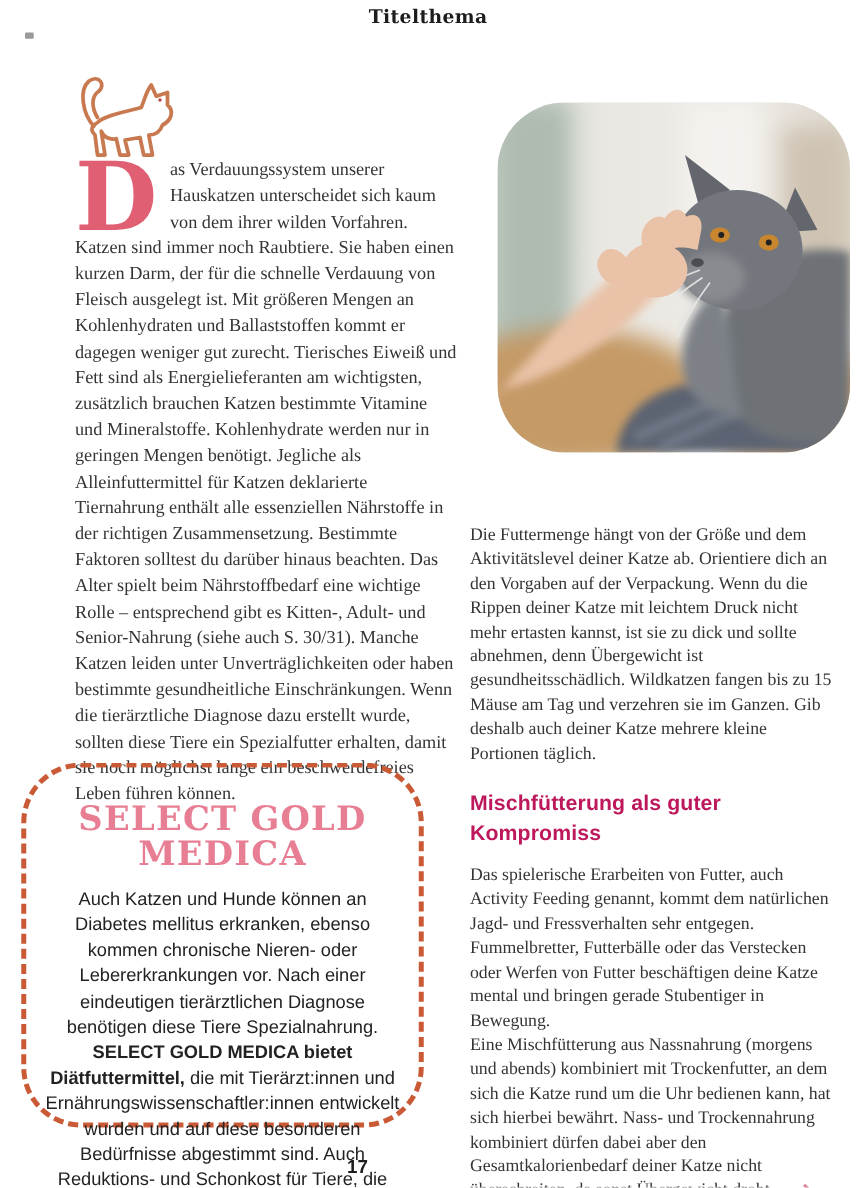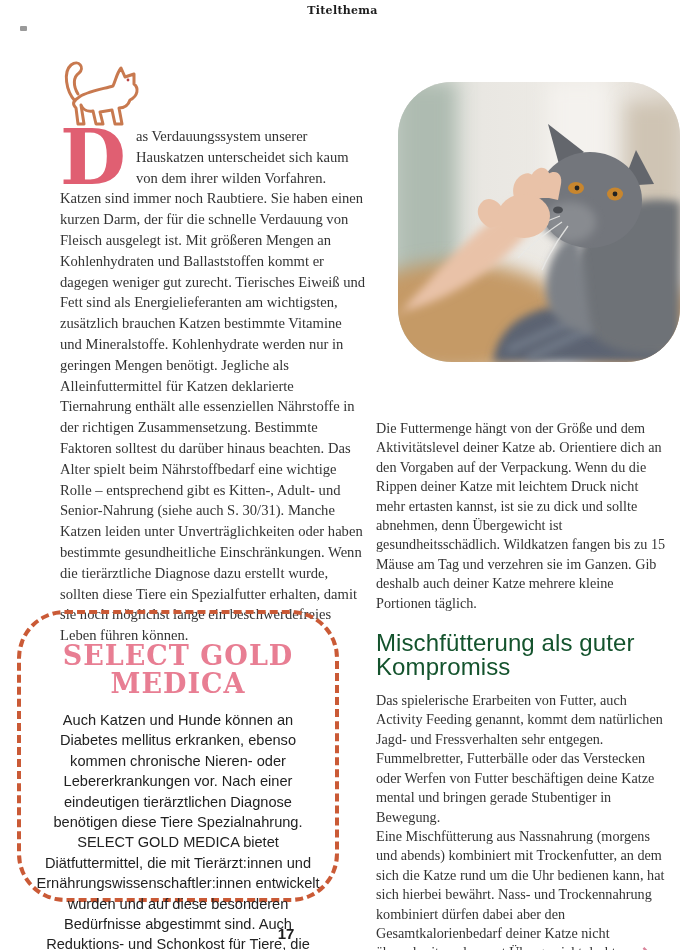--- a/index.html
+++ b/index.html
@@ -6,21 +6,21 @@
   body{
     width:685px;height:950px;position:relative;background:#ffffff;
     font-family:"Liberation Serif","DejaVu Serif",serif;
     color:#2e2e2e;overflow:hidden;
   }
   .abs{position:absolute;}
   
   .page-header{
     top:4px;left:0;width:685px;text-align:center;
     font-family:"DejaVu Serif","Liberation Serif",serif;
-    font-weight:bold;font-size:11px;color:#1d1d1d;letter-spacing:.3px;
+    font-weight:bold;font-size:15px;color:#1d1d1d;letter-spacing:.3px;
   }
   .corner-speck{top:26px;left:20px;width:7px;height:5px;background:#9a9a9a;border-radius:1px;}
   
   .cat-icon{top:55px;left:58px;width:88px;height:80px;}
   
   .left-col{
     top:126px;left:60px;width:306px;
     font-size:14.6px;line-height:20.8px;text-align:left;
     color:#343434;font-weight:500;
   }
@@ -38,22 +38,22 @@
     border-radius:54px;overflow:hidden;background:#e9e6e1;
   }
   
   .right-col{top:419px;left:376px;width:292px;}
   .right-col p{
     margin:0;font-size:14.2px;line-height:19.4px;color:#343434;
   }
   .section-heading{
     margin:18px 0 12px 0;
     font-family:"Liberation Sans","DejaVu Sans",sans-serif;
-    font-weight:normal;font-size:24px;line-height:24px;
-    color:#14532d;letter-spacing:.1px;
+    font-weight:bold;font-size:17px;line-height:24px;
+    color:#be185d;letter-spacing:.1px;
   }
   .arrow-row{text-align:right;padding-right:18px;margin-top:-21px;}
   .cont-arrow{
     font-family:"DejaVu Sans",sans-serif;
     font-size:24px;line-height:20px;color:#d9859b;font-weight:bold;
   }
   
   .promo-box{
     top:610px;left:17px;width:322px;height:292px;
     border:4px dashed #ca5a36;border-radius:48px;
@@ -64,21 +64,21 @@
     margin:22px 0 12px 0;
     font-family:"DejaVu Serif","Liberation Serif",serif;
     font-weight:bold;font-size:27px;line-height:28px;
     color:#e87e93;letter-spacing:1px;
   }
   .promo-text{
     font-family:"Liberation Sans","DejaVu Sans",sans-serif;
     font-size:14.6px;line-height:20.4px;color:#222;
     margin:0;
   }
-  .promo-text b{font-weight:normal;text-align:center;}
+  .promo-text b{font-weight:bold;text-align:center;}
   
   .page-number{
     top:925px;left:0;width:572px;text-align:center;
     font-family:"Liberation Sans","DejaVu Sans",sans-serif;
     font-weight:bold;font-size:15px;color:#1d1d1d;
   }
 </style>
 </head>
 <body>
 

